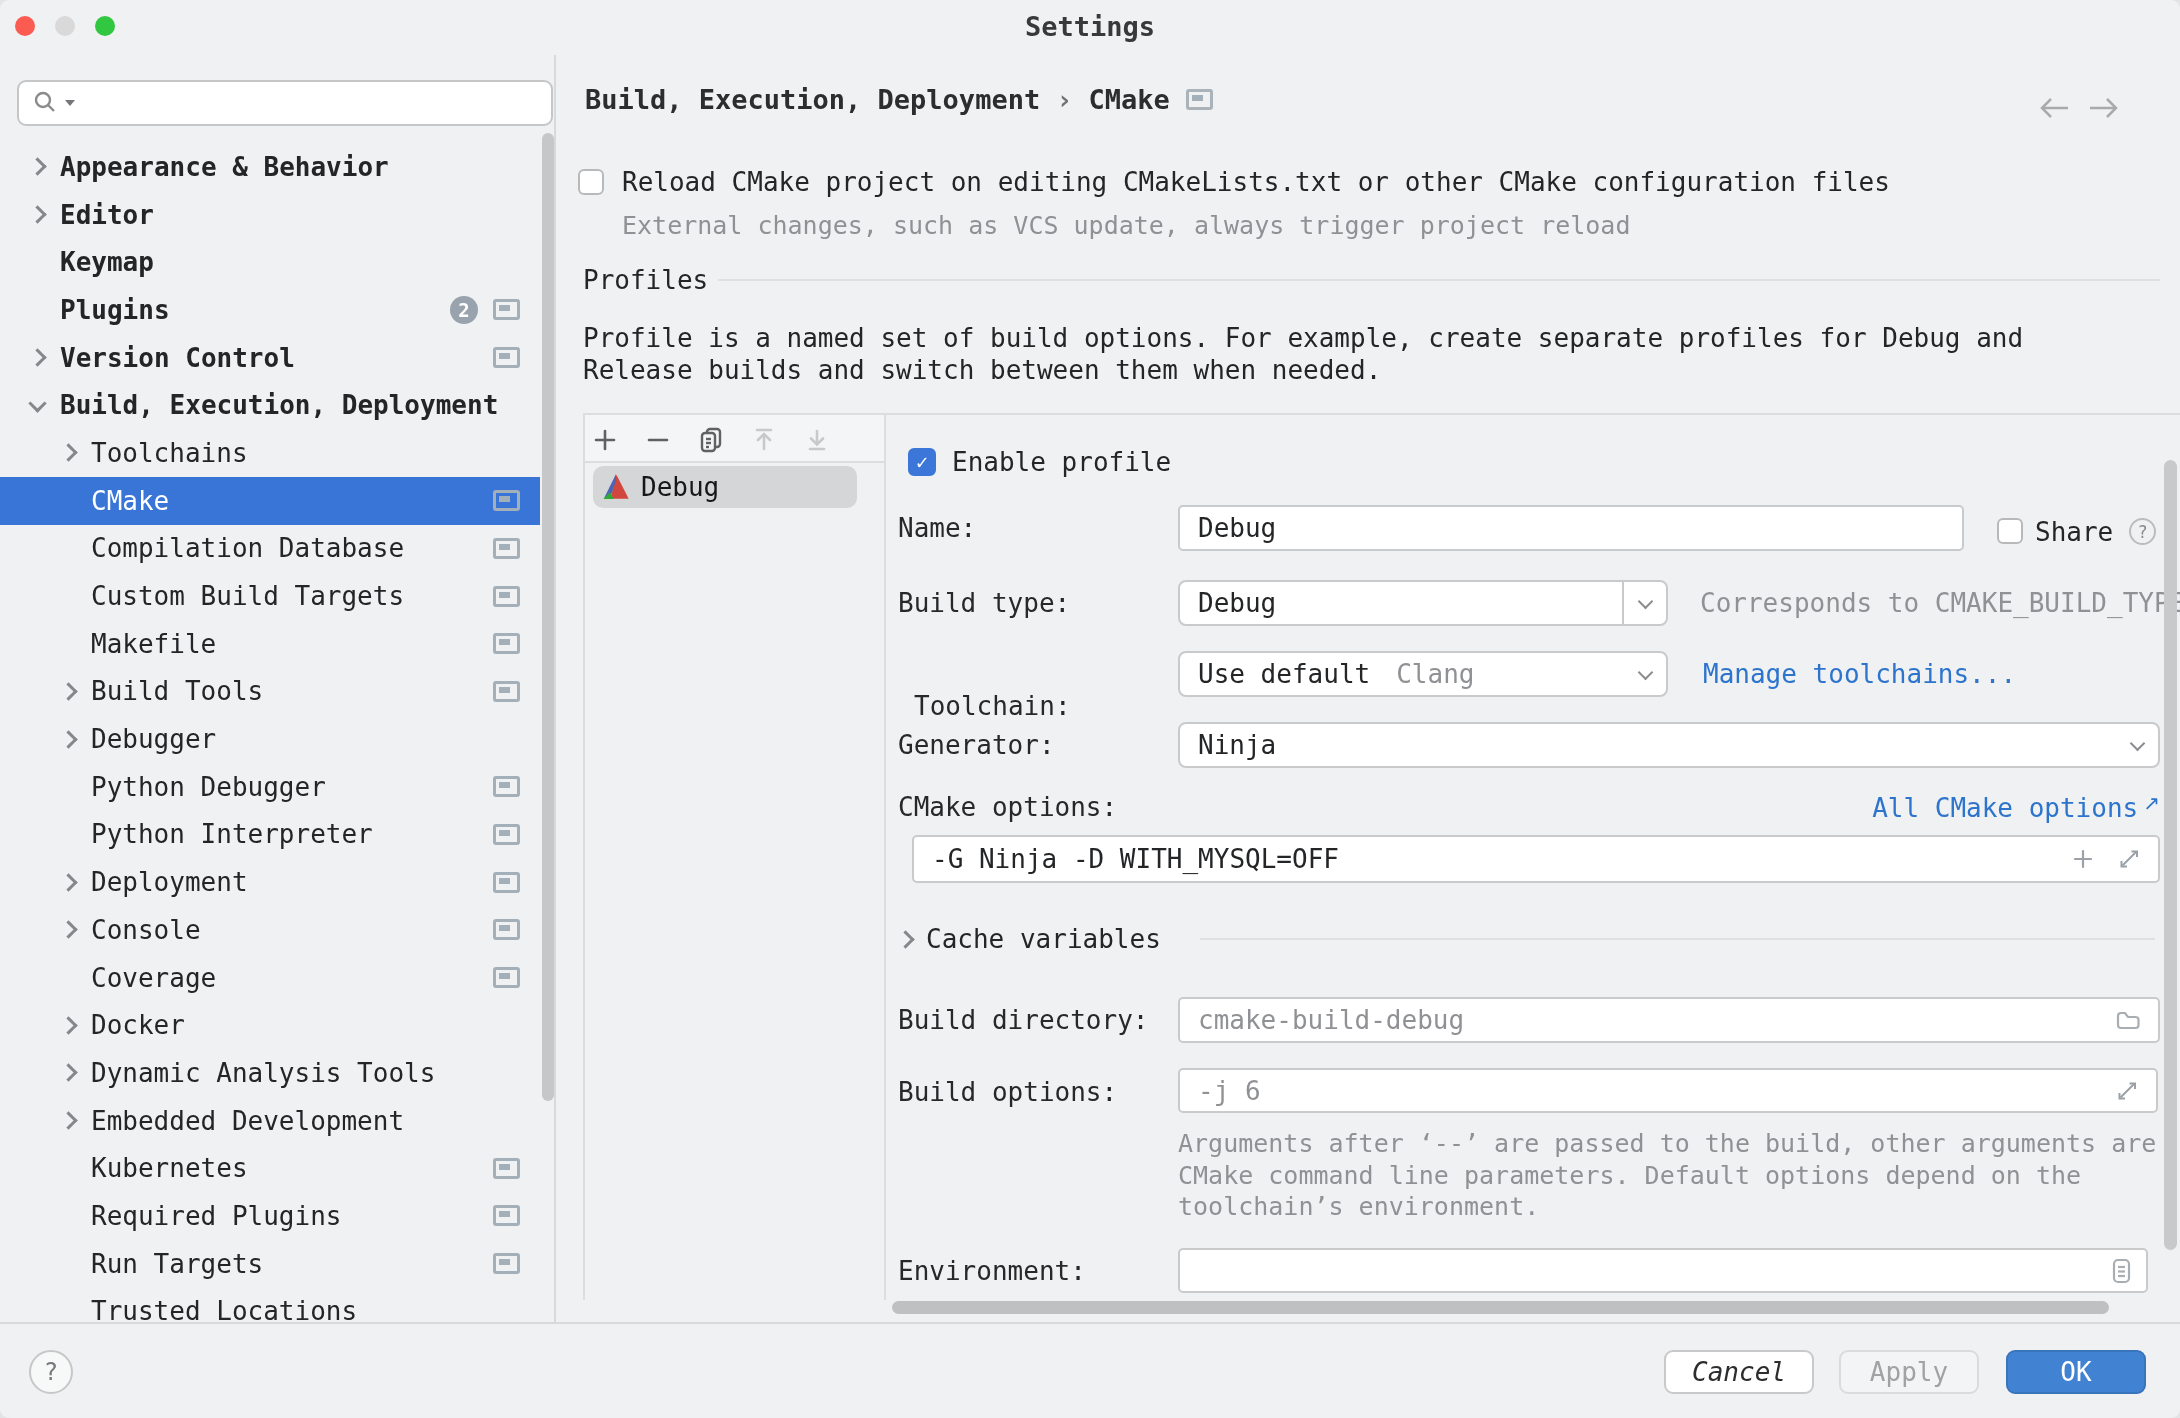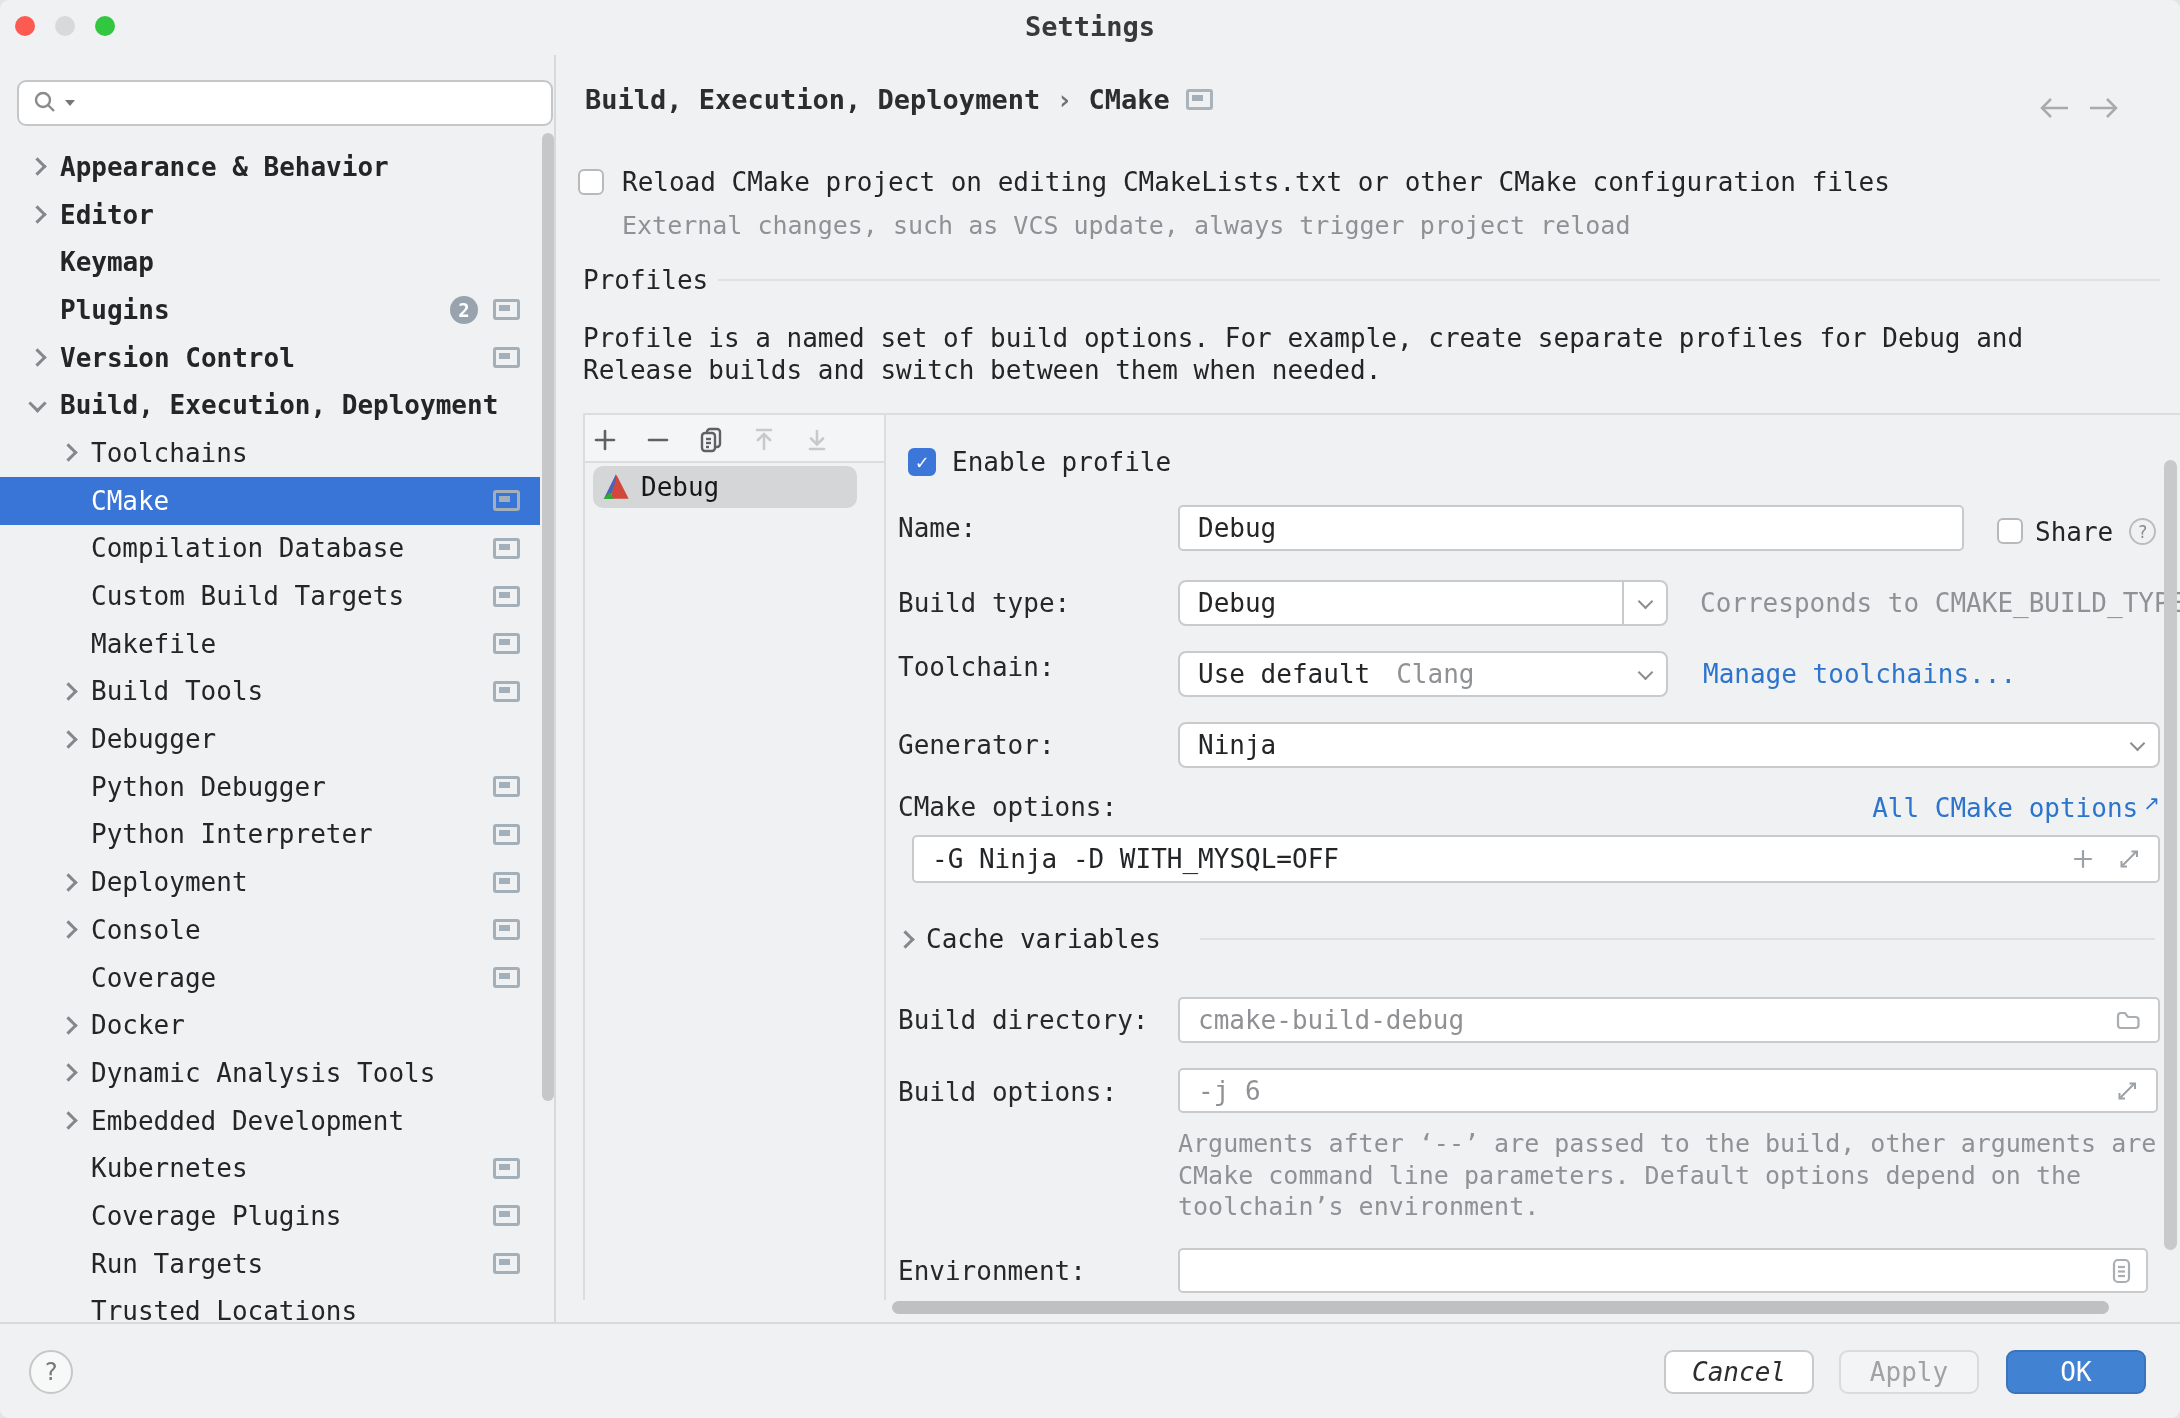--- a/index.html
+++ b/index.html
@@ -86,21 +86,21 @@
   #name-input{left:1178px;top:505px;width:786px;height:46px;}
   #share-checkbox{left:1997px;top:518px;}
   #share-label{left:2035px;top:517px;}
   .help-circle{border:2px solid #bbbcbe;border-radius:50%;background:transparent;color:#8a8c8f;display:flex;align-items:center;justify-content:center;box-sizing:border-box;}
   #share-help{left:2129px;top:518px;width:27px;height:27px;font-size:17px;}
 
   #buildtype-label{top:588px;}
   #buildtype-select{left:1178px;top:580px;width:490px;height:46px;}
   #buildtype-note{left:1700px;top:588px;}
 
-  #toolchain-label{top:652px;}
+  #toolchain-label{top:691px;margin-left:16px;}
   #toolchain-select{left:1178px;top:651px;width:490px;height:46px;}
   #manage-link{left:1703px;top:659px;}
 
   #generator-label{top:730px;}
   #generator-select{left:1178px;top:722px;width:982px;height:46px;}
 
   #cmakeopts-label{top:792px;}
   #all-options-link{right:20px;top:793px;display:flex;align-items:center;gap:5px;}
   #cmakeopts-input{left:912px;top:835px;width:1248px;height:48px;}
   #cmakeopts-plus{right:62px;top:0;height:100%;}
@@ -348,21 +348,21 @@
         <span class="chev hidden"></span>
         <span class="side-label">Kubernetes</span>
         <span class="side-right">
 
           <span class="mini-screen"></span>
         </span>
       </div>
 
       <div class="side-item lvl2">
         <span class="chev hidden"></span>
-        <span class="side-label">Coverage Plugins</span>
+        <span class="side-label">Required Plugins</span>
         <span class="side-right">
 
           <span class="mini-screen"></span>
         </span>
       </div>
 
       <div class="side-item lvl2">
         <span class="chev hidden"></span>
         <span class="side-label">Run Targets</span>
         <span class="side-right">

